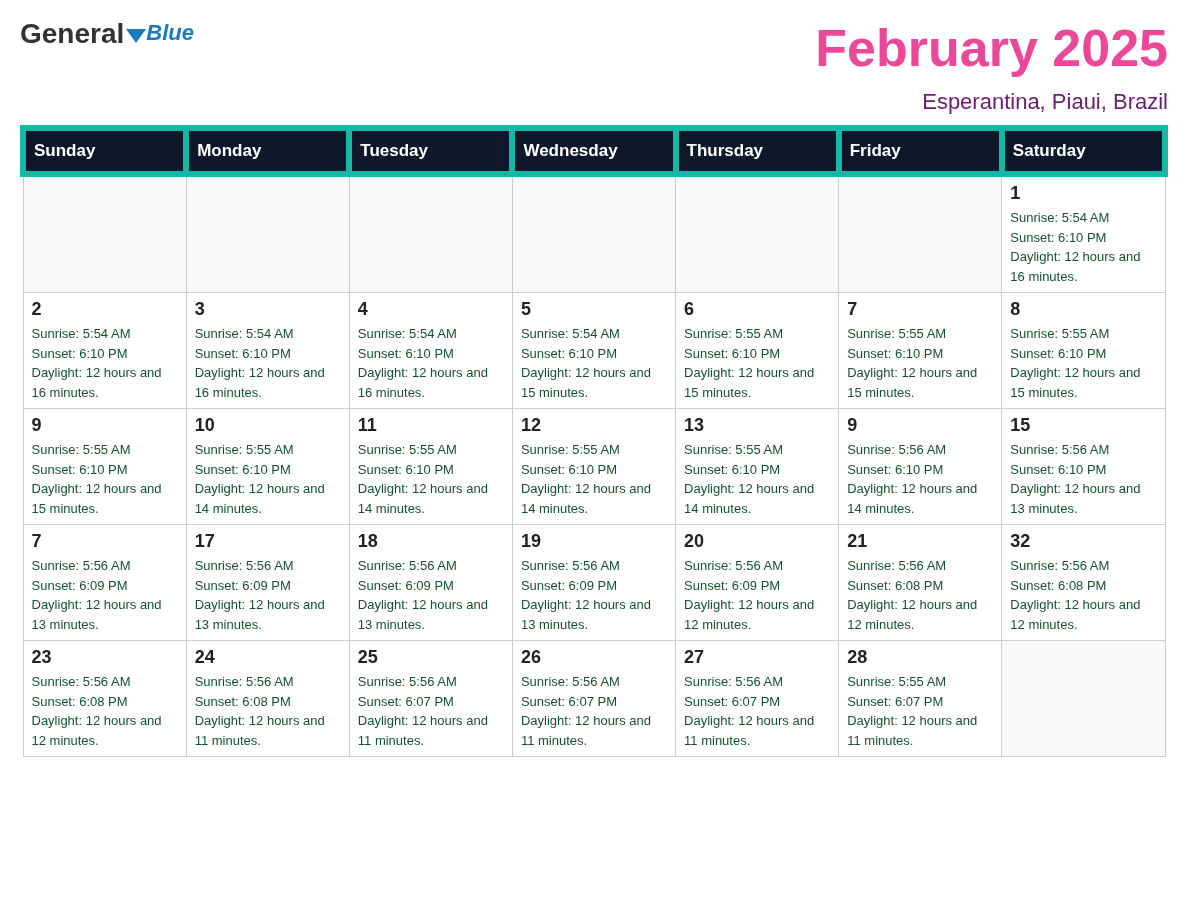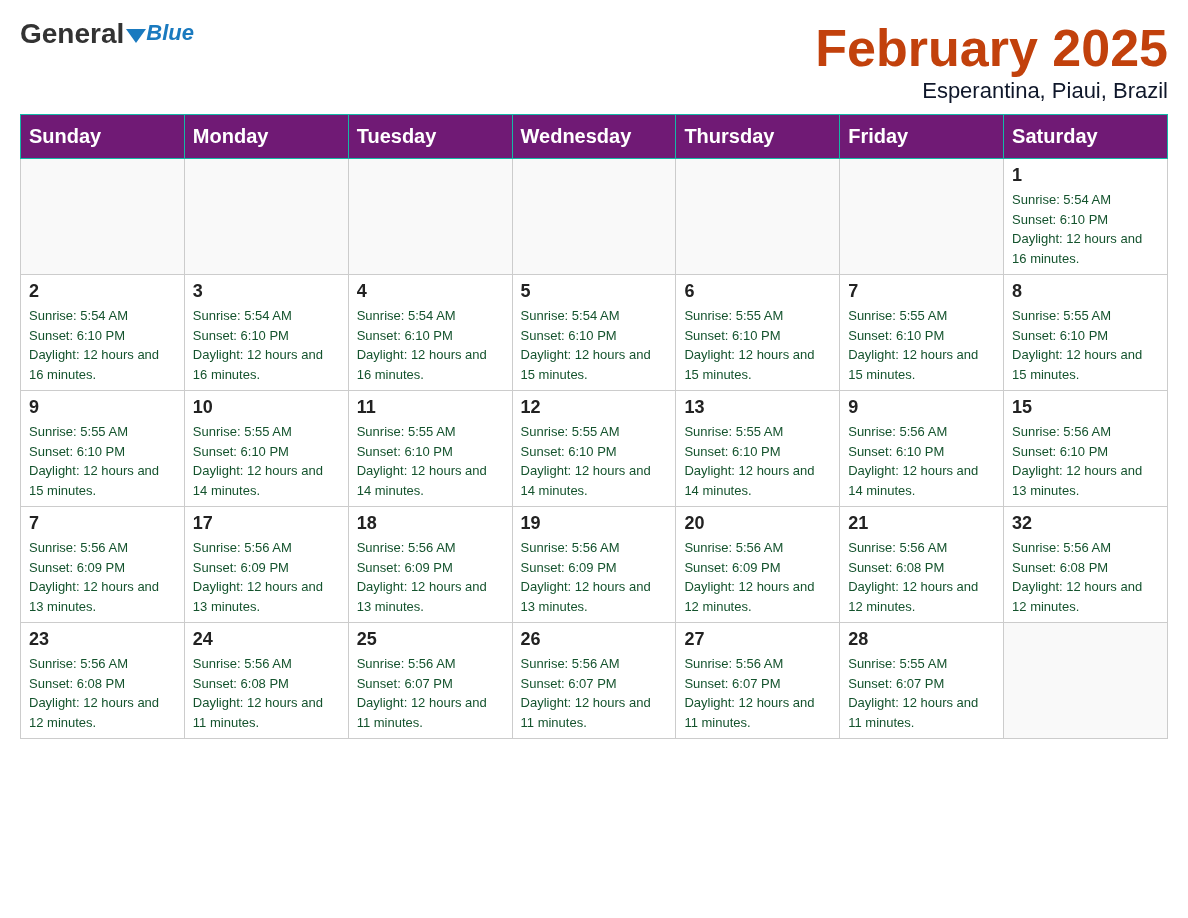--- a/index.html
+++ b/index.html
@@ -47,41 +47,41 @@
       font-weight: bold;
       margin-top: -2px;
       font-style: italic;
     }
     .title-block {
       text-align: right;
     }
     .calendar-title {
       font-size: 52px;
       font-weight: bold;
-      color: #c2410c;
+      color: #ec4899;
       line-height: 1.1;
     }
     .calendar-subtitle {
       font-size: 22px;
-      color: #0f172a;
-      margin-top: 1px;
+      color: #701a75;
+      margin-top: 12px;
     }
     .calendar {
       width: 100%;
       border-collapse: collapse;
       margin-top: 10px;
     }
     .calendar thead tr th {
-      background-color: #701a75;
+      background-color: #0f172a;
       color: #fff;
-      font-size: 20px;
+      font-size: 17px;
       font-weight: bold;
       padding: 10px 8px;
       text-align: left;
-      border: 1px solid #14b8a6;
+      border: 6px solid #14b8a6;
     }
     .calendar tbody tr td {
       vertical-align: top;
       border: 1px solid #ccc;
       padding: 6px 8px;
       width: 14.28%;
       min-height: 110px;
       height: 110px;
     }
     .day-number {

